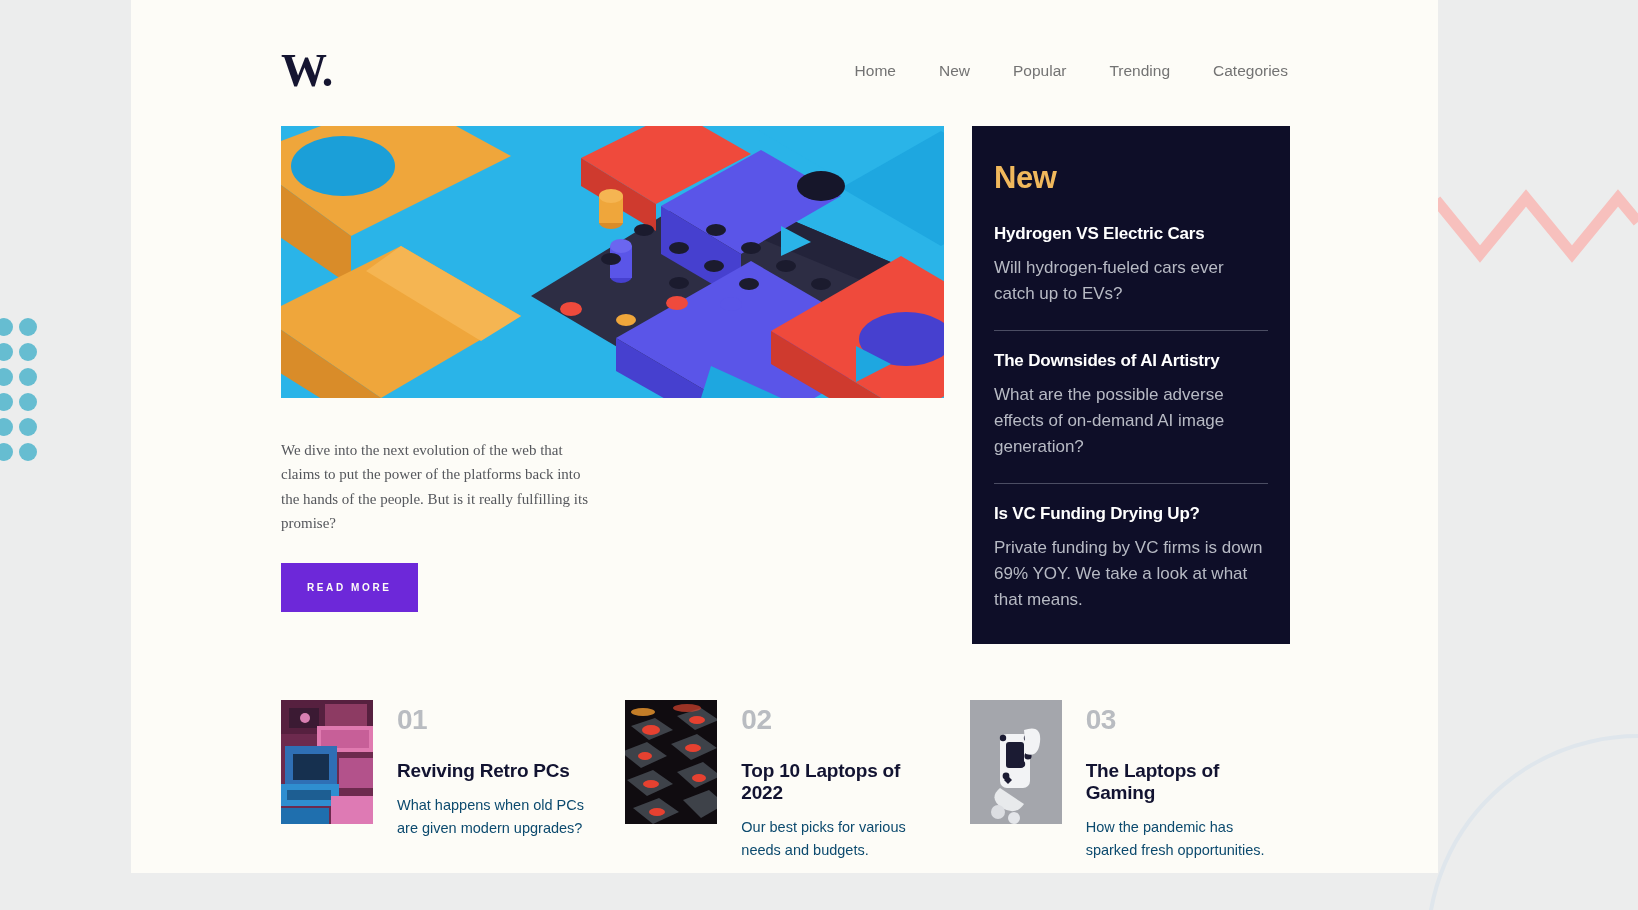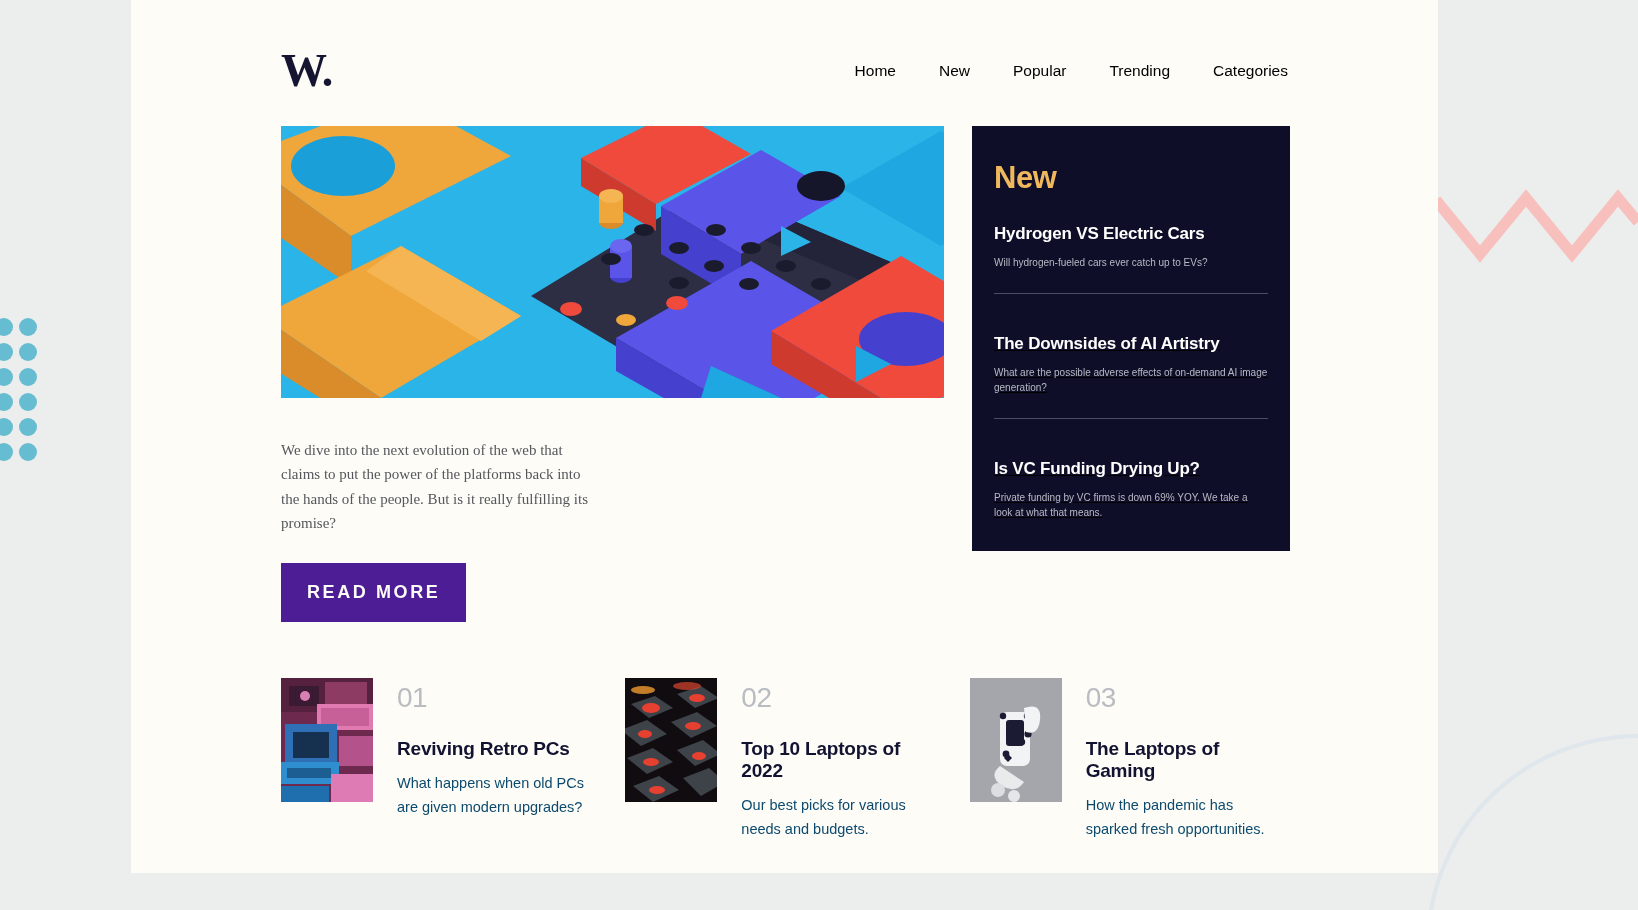--- a/index.html
+++ b/index.html
@@ -55,21 +55,21 @@
     font-weight: bold;
     font-size: 46px;
     color: #151531;
     letter-spacing: -1px;
     line-height: 1;
     cursor: pointer;
   }
   #main-nav { display: flex; gap: 43px; }
   #main-nav a {
     font-size: 15.5px;
-    color: #000000;
+    color: #737373;
     text-decoration: none;
     cursor: pointer;
   }
 
   
   #content {
     display: flex;
     gap: 28px;
     padding: 32px 150px 0 150px;
     align-items: flex-start;
@@ -102,25 +102,25 @@
   #feature-right { padding-top: 8px; width: 310px; }
   #lede {
     font-size: 15px;
     line-height: 1.62;
     color: #55575c;
     font-family: Liberation Serif, serif;
   }
   #read-more {
     display: inline-block;
     margin-top: 28px;
-    background: #4c1d95;
+    background: #6d28d9;
     color: #fdfcf7;
     border: none;
     padding: 19px 26px;
-    font-size: 18px;
+    font-size: 10px;
     font-weight: bold;
     letter-spacing: 2.6px;
     cursor: pointer;
     font-family: inherit;
   }
 
   
   #new-panel {
     width: 318px; flex: none;
     background: #0e0e28;
@@ -129,33 +129,32 @@
   #new-title {
     font-size: 31px;
     font-weight: bold;
     color: #f0b85c;
     letter-spacing: -0.5px;
     margin-bottom: 28px;
   }
   .new-item { padding-bottom: 22px; }
   .new-item + .new-item {
     border-top: 1px solid #4b4d63;
-    padding-top: 40px;
-    text-decoration: underline;
+    padding-top: 20px;
   }
   .new-item:last-child { padding-bottom: 0; }
   .new-item h3 {
     font-size: 17px;
     font-weight: bold;
     color: #ffffff;
     letter-spacing: -0.2px;
     margin-bottom: 11px;
   }
   .new-item p {
-    font-size: 10px;
+    font-size: 17px;
     line-height: 1.55;
     color: #b7bac4;
   }
 
   
   #cards {
     display: flex;
     gap: 26px;
     padding: 56px 150px 0 150px;
   }
@@ -168,21 +167,21 @@
   .card-thumb {
     width: 92px; height: 124px;
     flex: none;
     overflow: hidden;
     position: relative;
   }
   .card-thumb svg { display: block; width: 100%; height: 100%; }
   .card-text { padding-top: 6px; }
   .card-num {
     font-size: 28px;
-    font-weight: normal;
+    font-weight: bold;
     color: #b9bcc1;
     letter-spacing: -0.5px;
     line-height: 1;
   }
   .card-title {
     font-size: 19px;
     font-weight: bold;
     color: #121331;
     letter-spacing: -0.2px;
     margin-top: 26px;

